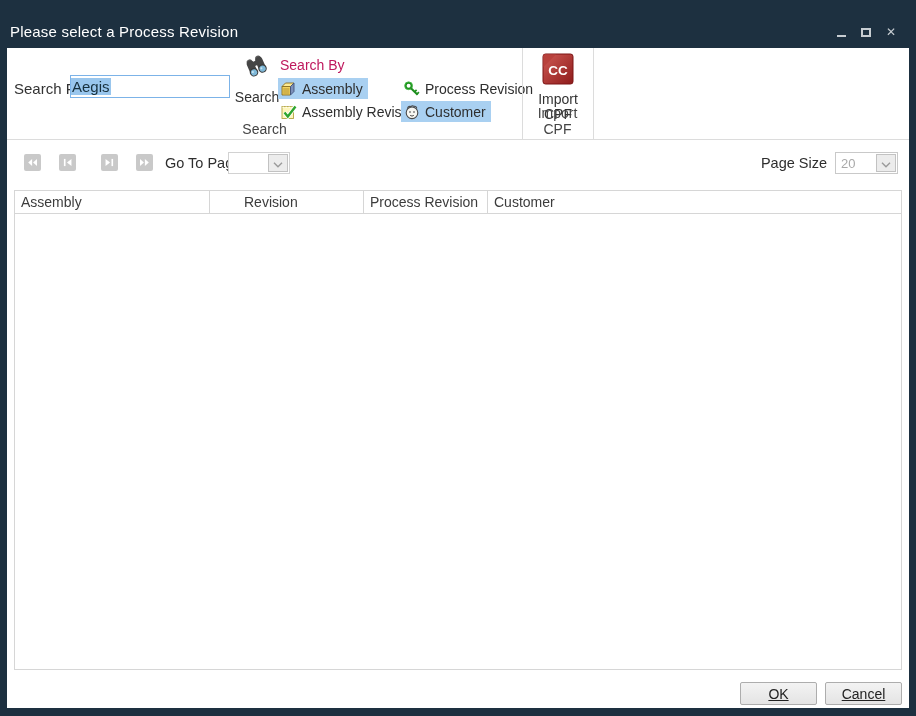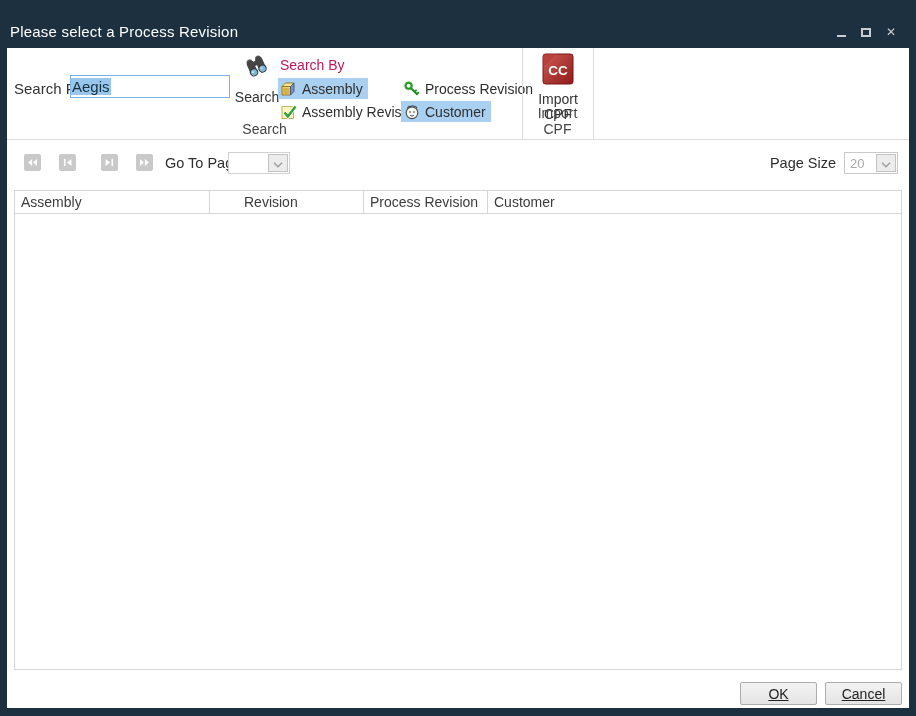--- a/index.html
+++ b/index.html
@@ -55,21 +55,21 @@
   .gl-import { left:515px; width:71px; }
 
   
   .pager-btn { position:absolute; top:106px; width:17px; height:17px; background:#c9c9c9; border:none; border-radius:2px; display:flex; align-items:center; justify-content:center; padding:0; cursor:default; }
   .pb-first { left:17px; } .pb-prev { left:52px; } .pb-next { left:94px; } .pb-last { left:129px; }
   .goto-label { position:absolute; left:158px; top:107px; font-size:14.5px; color:#2e2e2e; }
   .combo { position:relative; width:62px; height:22px; background:#fff; border:1px solid #d2d2d2; display:flex; align-items:center; font-size:13px; color:#a9a9a9; padding-left:5px; }
   .combo .dd { position:absolute; right:1px; top:1px; bottom:1px; width:20px; background:#ececec; border:1px solid #c2c2c2; display:flex; align-items:center; justify-content:center; cursor:default; }
   .goto-combo { position:absolute; left:221px; top:104px; }
   .pagesize-wrap { position:absolute; right:11px; top:104px; display:flex; align-items:center; gap:8px; }
-  .pagesize-wrap .combo { width:54px; border-color:#c9c9c9; }
+  .pagesize-wrap .combo { width:63px; border-color:#c9c9c9; }
   .pagesize-label { font-size:14.5px; color:#2e2e2e; }
 
   
   .grid { position:absolute; left:7px; top:142px; width:888px; height:480px; border:1px solid #d6d6d6; background:#fff; display:flex; flex-direction:column; }
   .group-hint { height:37px; border-bottom:1px solid #d6d6d6; display:flex; align-items:center; justify-content:center; font-size:13px; color:#333; }
   .grid-header { height:23px; border-bottom:1px solid #d6d6d6; display:flex; }
   .gh-cell { font-size:14px; color:#3c3c3c; padding-left:6px; display:flex; align-items:center; border-right:1px solid #d6d6d6; overflow:hidden; white-space:nowrap; cursor:default; }
   .gh-assembly { width:195px; } .gh-revision { width:126px;margin-left:28px; } .gh-process { width:124px; }
   .gh-customer { flex:1; border-right:none; }
   .grid-body { flex:1; background:#fff; }

